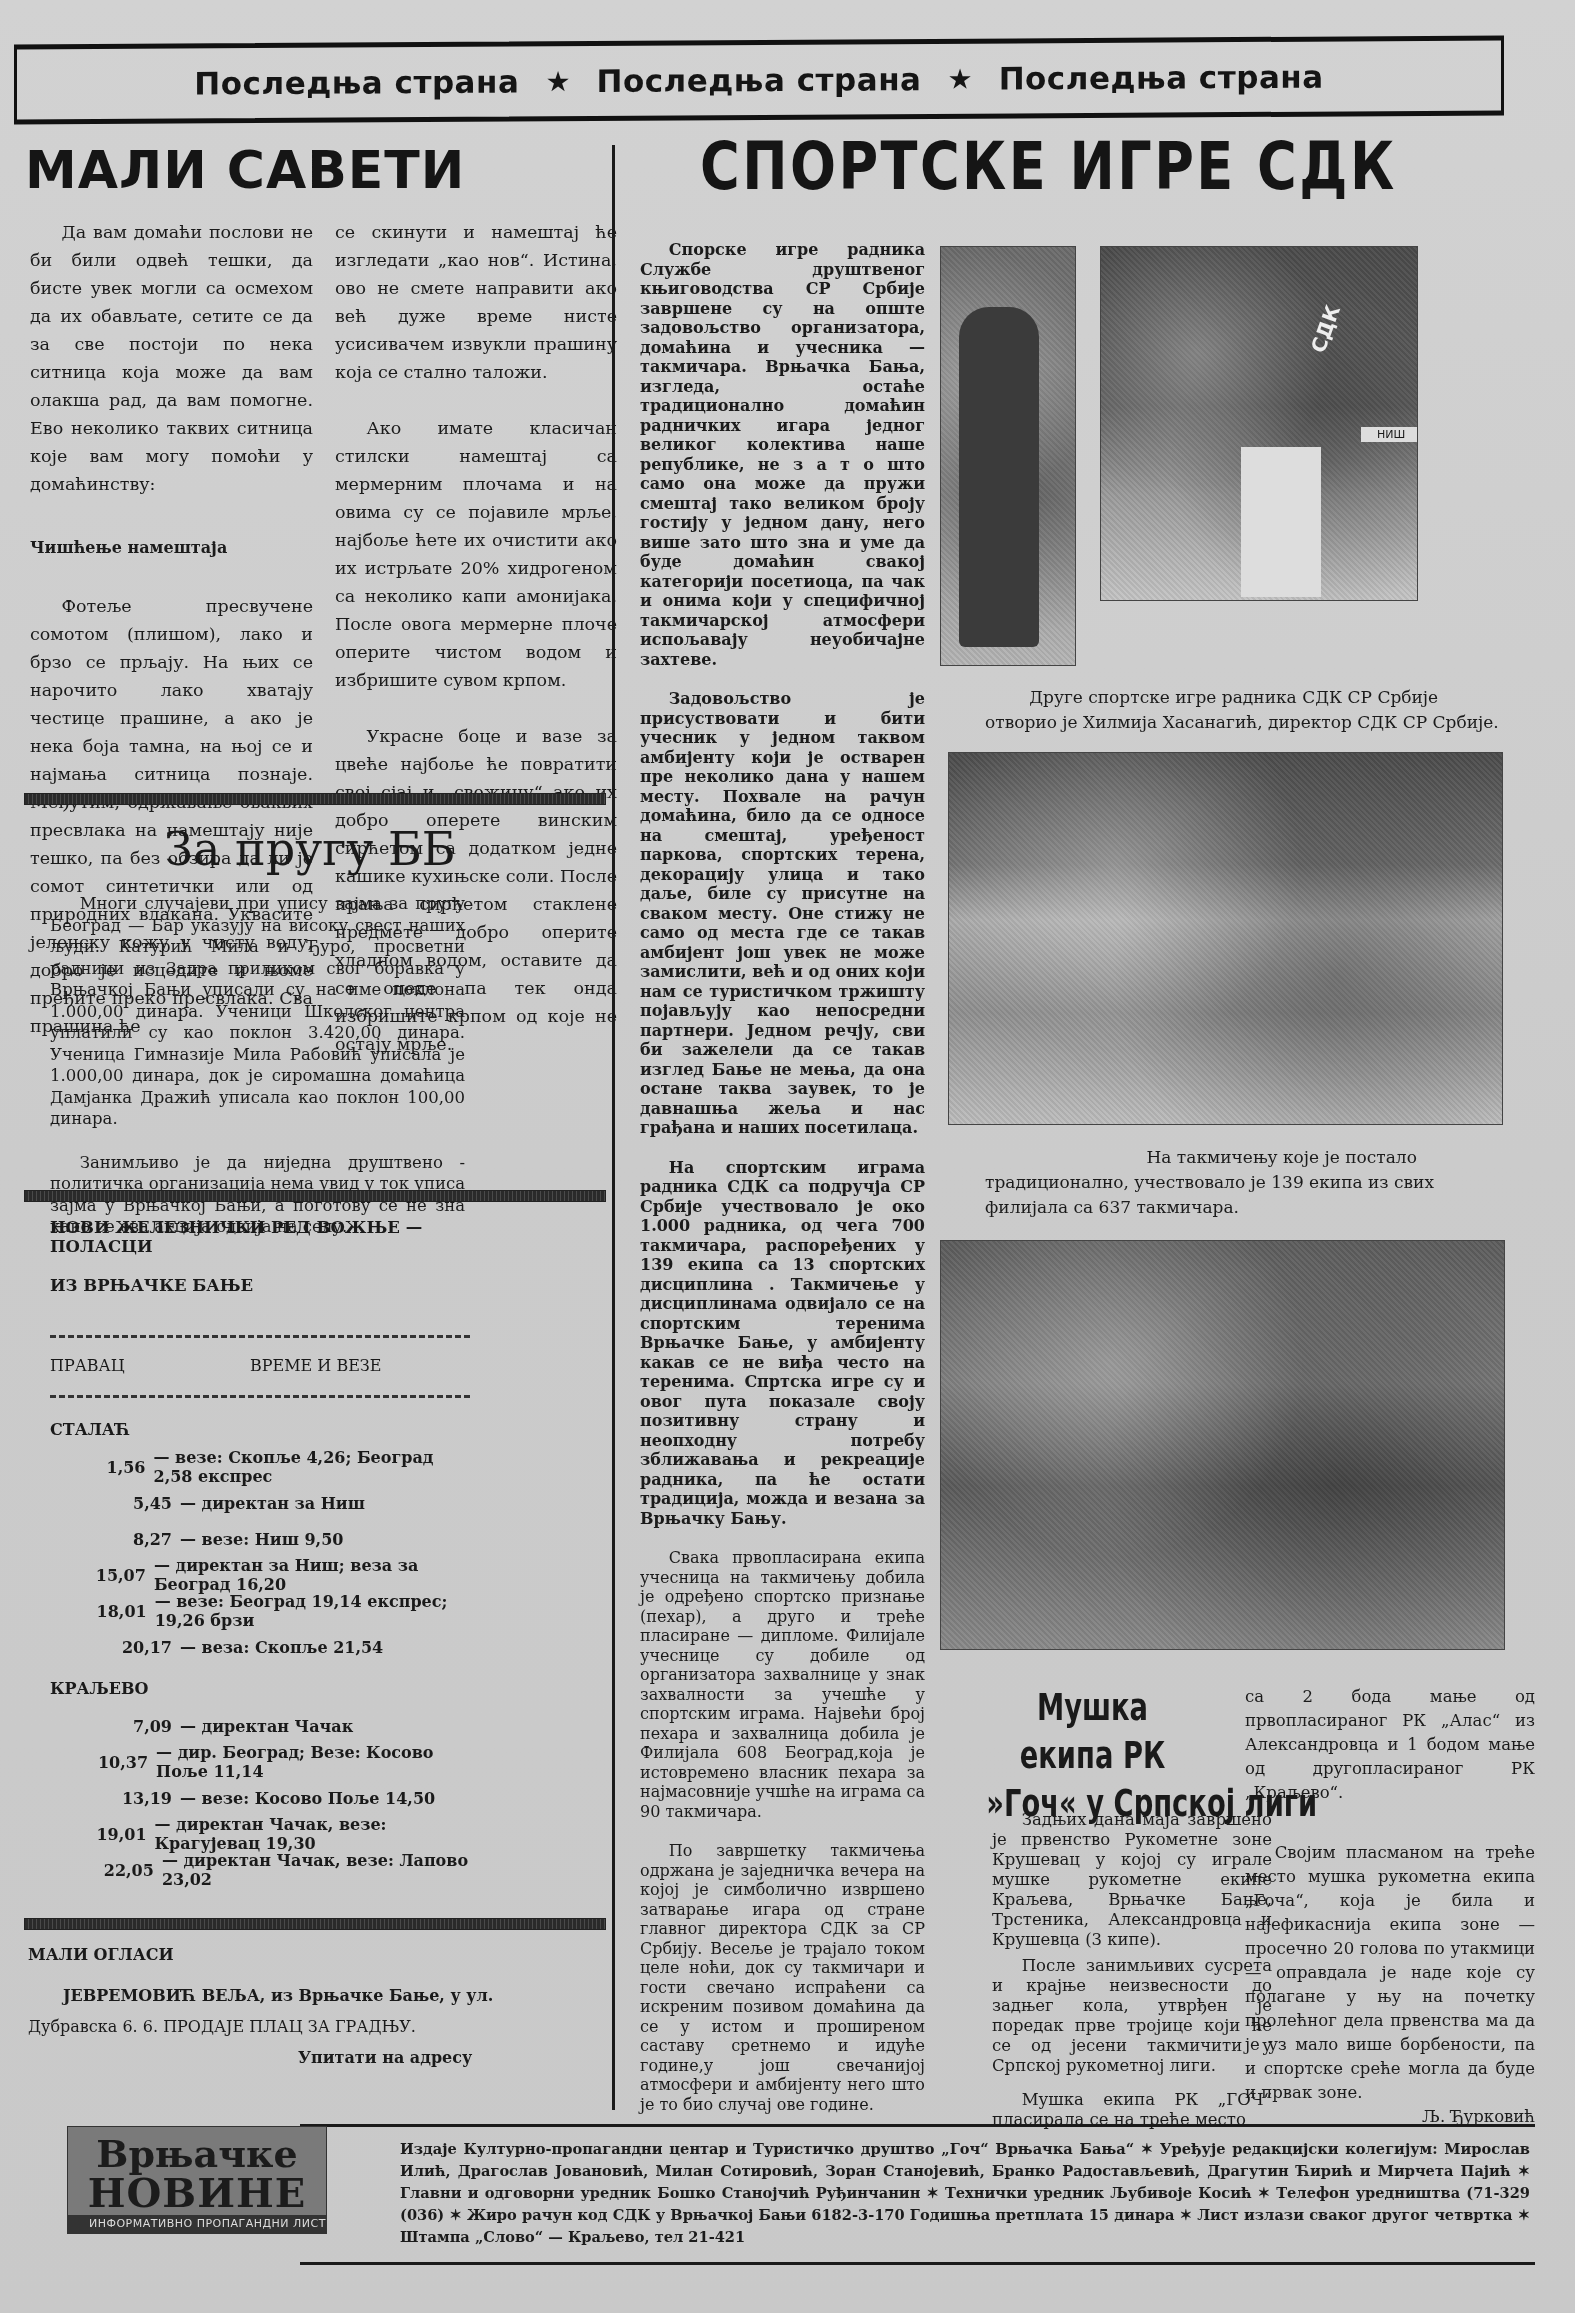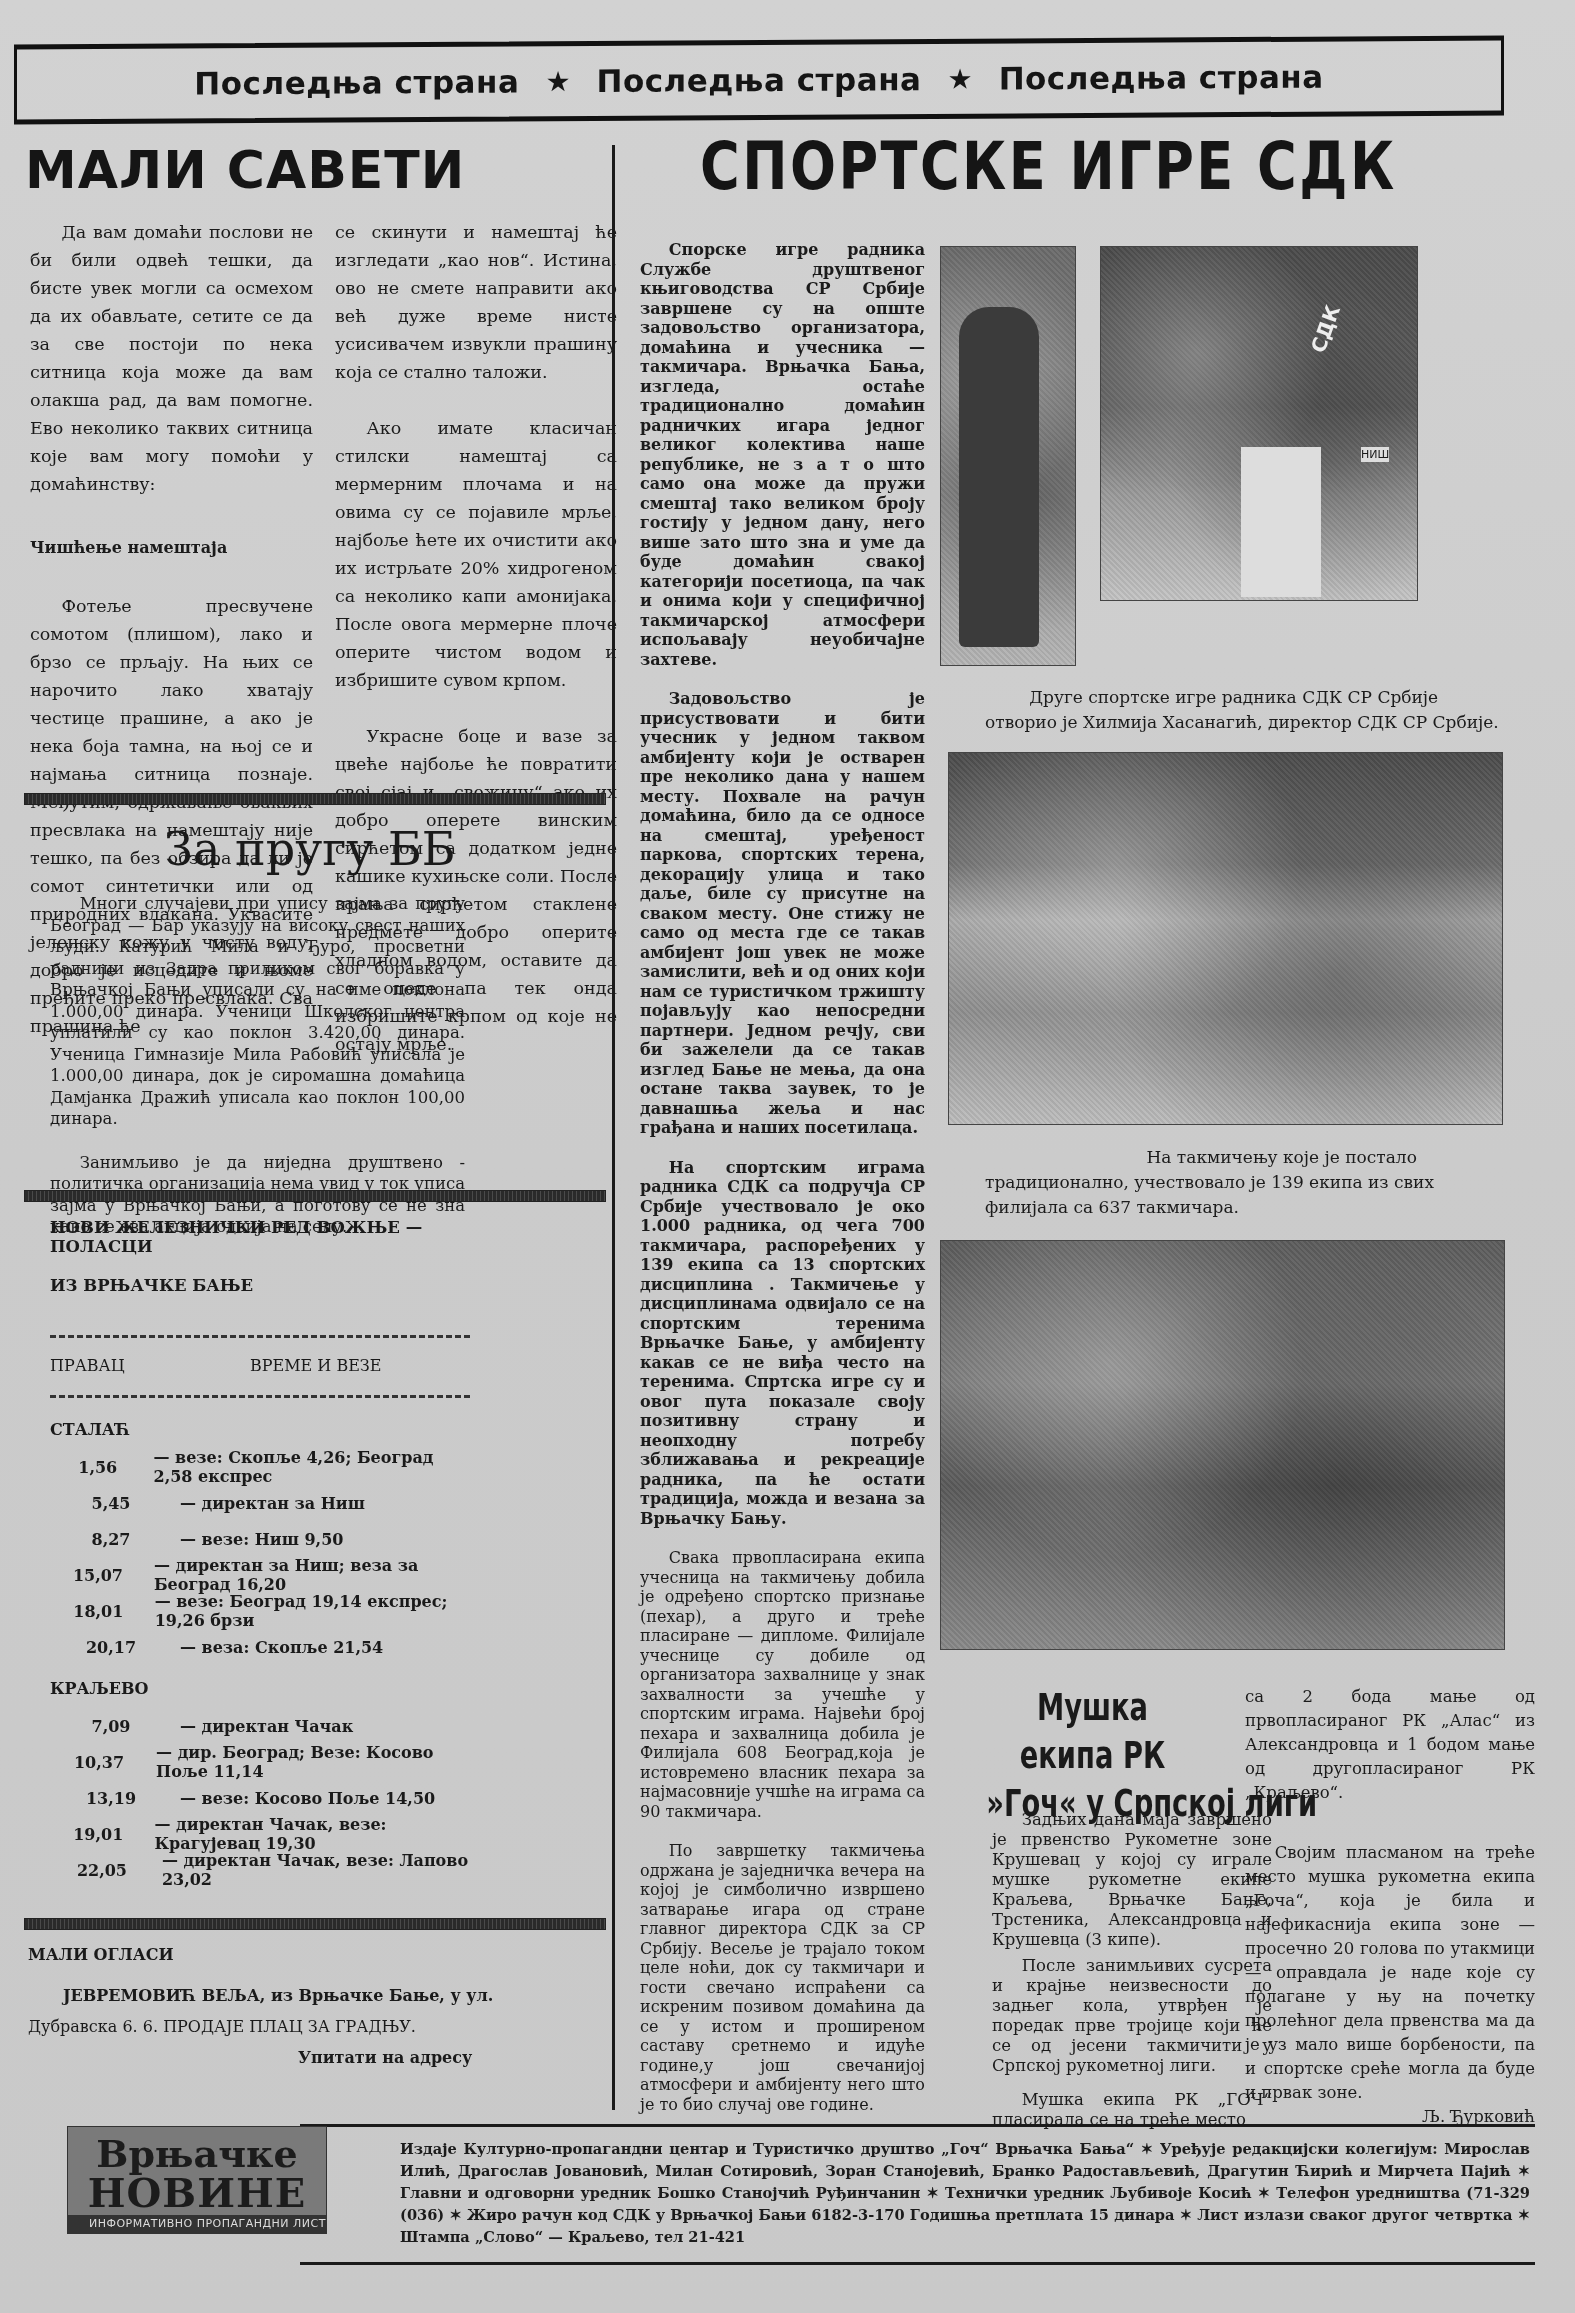--- a/index.html
+++ b/index.html
@@ -24,21 +24,21 @@
   .photo { position: absolute; background: #777; overflow: hidden; border: 1px solid #444; }
   .photo .grain { position: absolute; inset: 0; background:
       radial-gradient(circle at 30% 30%, rgba(255,255,255,.25), transparent 40%),
       radial-gradient(circle at 70% 60%, rgba(0,0,0,.25), transparent 50%),
       repeating-linear-gradient(45deg, rgba(0,0,0,.06) 0 2px, rgba(255,255,255,.05) 2px 4px); }
 
   .caption { font-family: "DejaVu Serif", serif; font-size: 17px; line-height: 25px; color: #1b1b1b; }
 
   .timetable { font-family: "DejaVu Serif", serif; font-weight: bold; font-size: 16px; color: #1a1a1a; }
   .timetable .row { display: flex; height: 36px; align-items: center; }
-  .timetable .time { width: 130px; text-align: center; padding-right: 8px; }
+  .timetable .time { width: 130px; text-align: right; padding-right: 8px; }
   .dashline { border-top: 3px dashed #333; height: 0; }
 
   .footer-logo { position: absolute; left: 20px; top: 2126px; width: 260px; height: 108px; background: #7a7a7a; border: 1px solid #333; margin-left: 47px; }
   .footer-logo .l1, .footer-logo .l2 { font-family: "DejaVu Serif", serif; font-weight: bold; color: #1c1c1c; line-height: 1; display: block; text-align: center; }
   .footer-logo .l1 { font-size: 38px; margin-top: 8px; }
   .footer-logo .l2 { font-size: 40px; letter-spacing: 1px; }
   .footer-logo .l3 { position: absolute; left: 0; right: 0; bottom: 0; height: 18px; background: #333; color: #ddd; font-family: "DejaVu Sans", sans-serif; font-size: 11px; text-align: right; line-height: 18px; letter-spacing: .5px; }
   .imprint { position: absolute; left: 400px; top: 2138px; width: 1130px; font-family: "DejaVu Serif", serif; font-weight: bold; font-size: 14.6px; line-height: 22px; text-align: justify; color: #1b1b1b; }
 </style>
 </head>
@@ -162,21 +162,21 @@
   </div>
 
   <div class="photo" style="left:940px; top:246px; width:136px; height:420px; background:linear-gradient(180deg,#6b6b6b,#8a8a8a 60%,#b5b5b5);">
     <div class="grain"></div>
     <div class="abs" style="left:18px; top:60px; width:80px; height:340px; background:#3b3b3b; border-radius:30px 30px 6px 6px;"></div>
   </div>
   <div class="photo" style="left:1100px; top:246px; width:318px; height:355px; background:linear-gradient(180deg,#4a4a4a 0%,#5e5e5e 45%,#9a9a9a 70%,#c4c4c4 100%);">
     <div class="grain"></div>
     <div class="abs" style="left:200px; top:70px; color:#eee; font-family:'DejaVu Sans',sans-serif; font-weight:bold; font-size:20px; transform:rotate(-70deg);">СДК</div>
     <div class="abs" style="left:140px; top:200px; width:80px; height:150px; background:#ddd;"></div>
-    <div class="abs" style="left:260px; top:180px; background:#ddd; font-family:'DejaVu Sans',sans-serif; font-size:11px; padding:1px 0;margin-top:20px;">НИШ</div>
+    <div class="abs" style="left:260px; top:180px; background:#ddd; font-family:'DejaVu Sans',sans-serif; font-size:11px; padding:1px 16px;">НИШ</div>
   </div>
 
   <div class="abs caption" style="left:985px; top:685px; width:520px; text-indent:2.6em;">Друге спортске игре радника СДК СР Србије отворио је Хилмија Хасанагић, директор СДК СР Србије.</div>
 
   <div class="photo" style="left:948px; top:752px; width:555px; height:373px; background:linear-gradient(180deg,#4b4b4b 0%,#707070 30%,#aaaaaa 45%,#8f8f8f 70%,#bdbdbd 100%);">
     <div class="grain"></div>
   </div>
   <div class="abs caption" style="left:985px; top:1145px; width:520px; text-indent:9.5em;">На такмичењу које је постало традиционално, учествовало је 139 екипа из свих филијала са 637 такмичара.</div>
 
   <div class="photo" style="left:940px; top:1240px; width:565px; height:410px; background:linear-gradient(180deg,#5c5c5c 0%,#7a7a7a 35%,#5a5a5a 60%,#8a8a8a 100%);">

